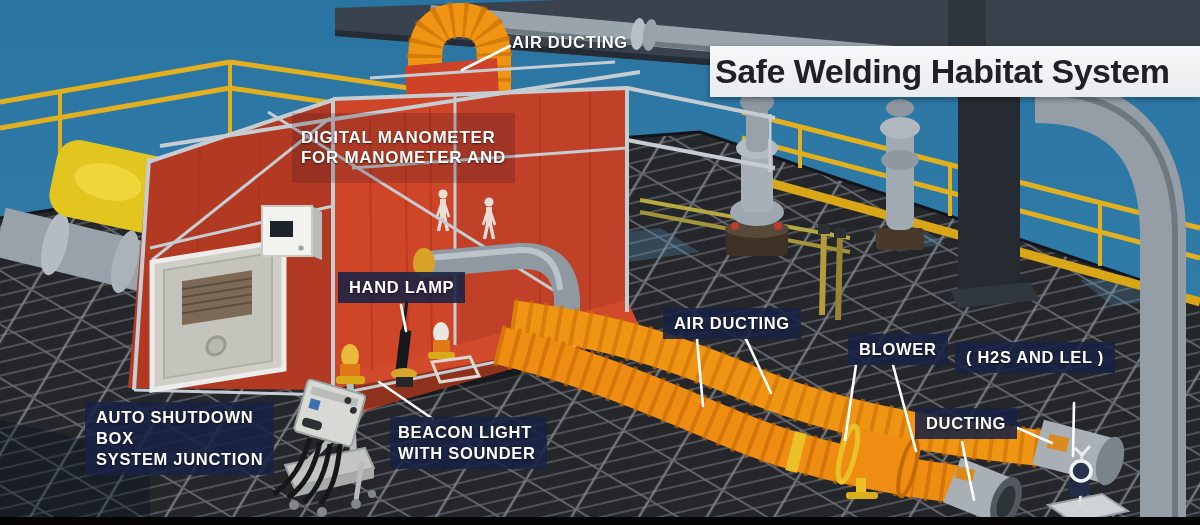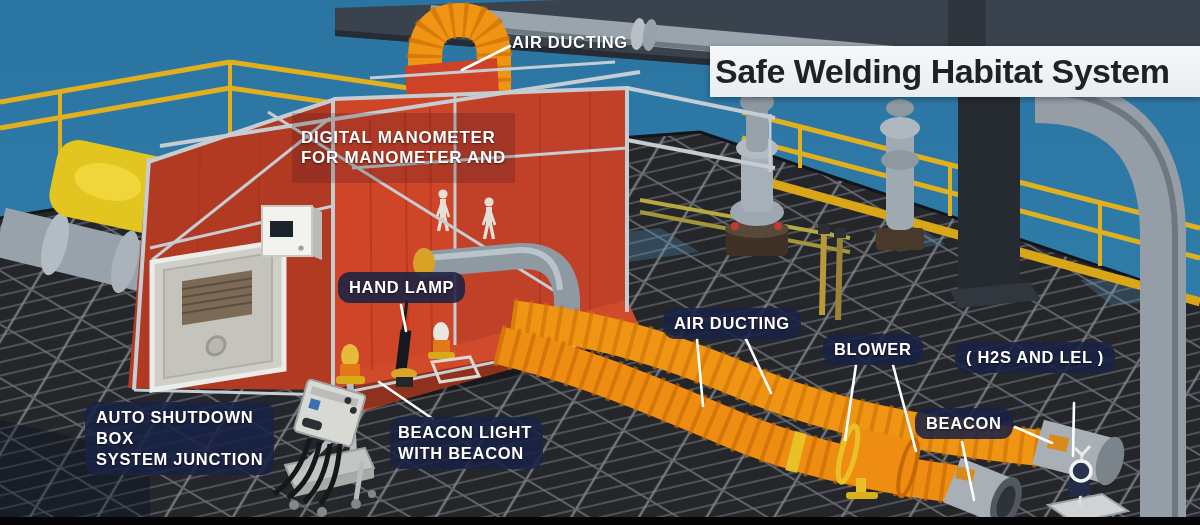--- a/index.html
+++ b/index.html
@@ -7,21 +7,21 @@
     position:relative;width:1200px;height:525px;overflow:hidden;
     background:#8b5cf6;font-family:"Liberation Sans",sans-serif;
   }
   .scene-art{position:absolute;left:0;top:0;width:1200px;height:525px;}
   .label{
     position:absolute;color:#fff;font-weight:bold;font-size:16.5px;
     letter-spacing:0.7px;line-height:21px;white-space:nowrap;
     text-shadow:0 1px 2px rgba(0,0,0,0.6);
   }
   .label span{display:block;}
-  .boxed{background:rgba(25,34,68,0.88);padding:5px 11px;border-radius:12px;}
+  .boxed{background:rgba(25,34,68,0.88);padding:5px 11px;}
   .tinted{background:rgba(46,16,28,0.20);padding:15px 9px;font-size:17px;line-height:20px;}
   .banner{
     position:absolute;left:710px;top:46px;width:490px;height:51px;
     background:linear-gradient(#f7f8f9,#e9ebee);
     color:#1e2126;font-size:34px;font-weight:bold;line-height:51px;
     padding-left:5px;box-sizing:border-box;letter-spacing:-0.5px;
     box-shadow:0 2px 6px rgba(0,0,0,0.35);white-space:nowrap;
   }
   .letterbox{position:absolute;left:0;bottom:0;width:1200px;height:8px;background:#050505;}
 </style>
@@ -322,41 +322,41 @@
   </div>
 
   <div class="label boxed" style="left:338px;top:272px;">
     <span>HAND LAMP</span>
   </div>
 
   <div class="label boxed" style="left:663px;top:308px;">
     <span>AIR DUCTING</span>
   </div>
 
-  <div class="label boxed" style="left:823px;top:334px;">
+  <div class="label boxed" style="left:848px;top:334px;">
     <span>BLOWER</span>
   </div>
 
   <div class="label boxed" style="left:955px;top:342px;">
     <span>( H2S AND LEL )</span>
   </div>
 
   <div class="label boxed" style="left:915px;top:408px;">
-    <span>BEACON</span>
+    <span>DUCTING</span>
   </div>
 
   <div class="label boxed" style="left:85px;top:402px;">
     <span>AUTO SHUTDOWN</span>
     <span>BOX</span>
     <span>SYSTEM JUNCTION</span>
   </div>
 
   <div class="label boxed" style="left:390px;top:417px;padding-left:8px;">
     <span>BEACON LIGHT</span>
-    <span>WITH BEACON</span>
+    <span>WITH SOUNDER</span>
   </div>
 
   <div class="banner">
     <span>Safe Welding Habitat System</span>
   </div>
 
   <div class="letterbox"></div>
 </div>
 
 </body></html>

